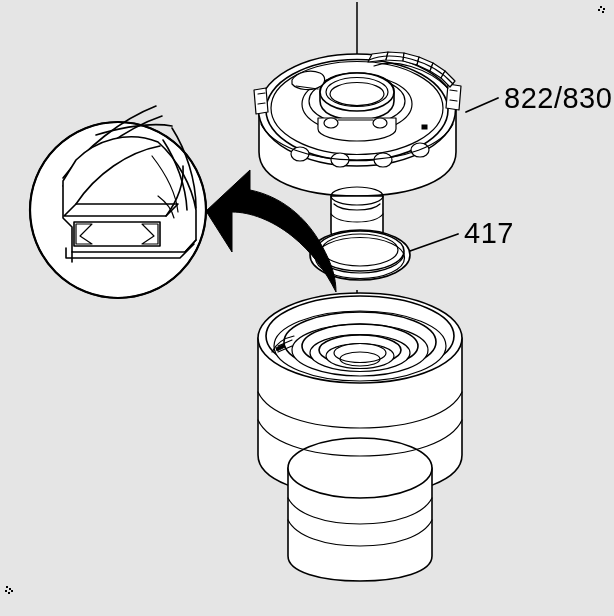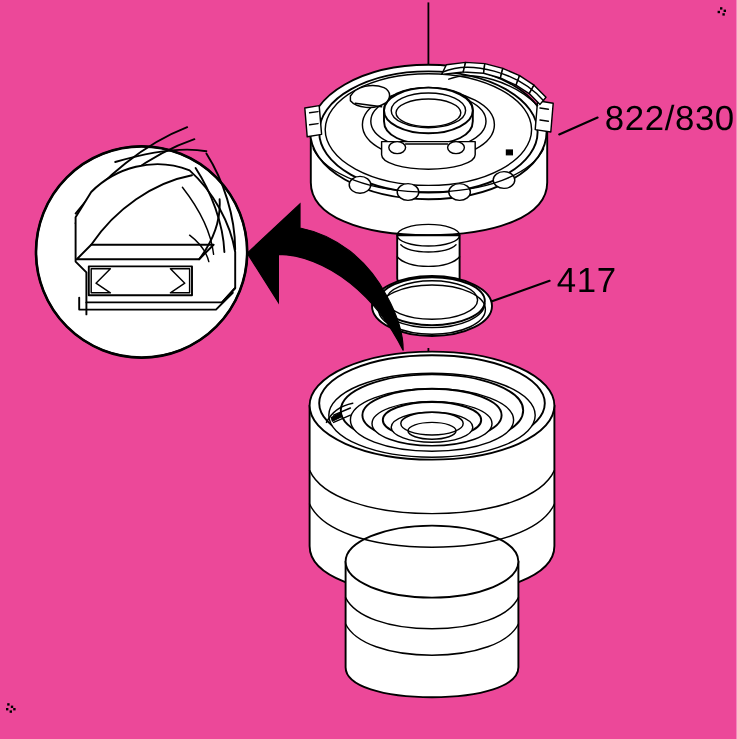--- a/index.html
+++ b/index.html
@@ -7,21 +7,21 @@
     padding: 0;
     background: #ffffff;
   }
   body {
     font-family: "Liberation Sans", sans-serif;
   }
   #diagram-root {
     position: relative;
     width: 614px;
     height: 616px;
-    background: #ec4899;
+    background: #e5e5e5;
     overflow: hidden;
   }
   #diagram-svg {
     position: absolute;
     left: 0;
     top: 0;
     width: 614px;
     height: 616px;
     display: block;
   }

